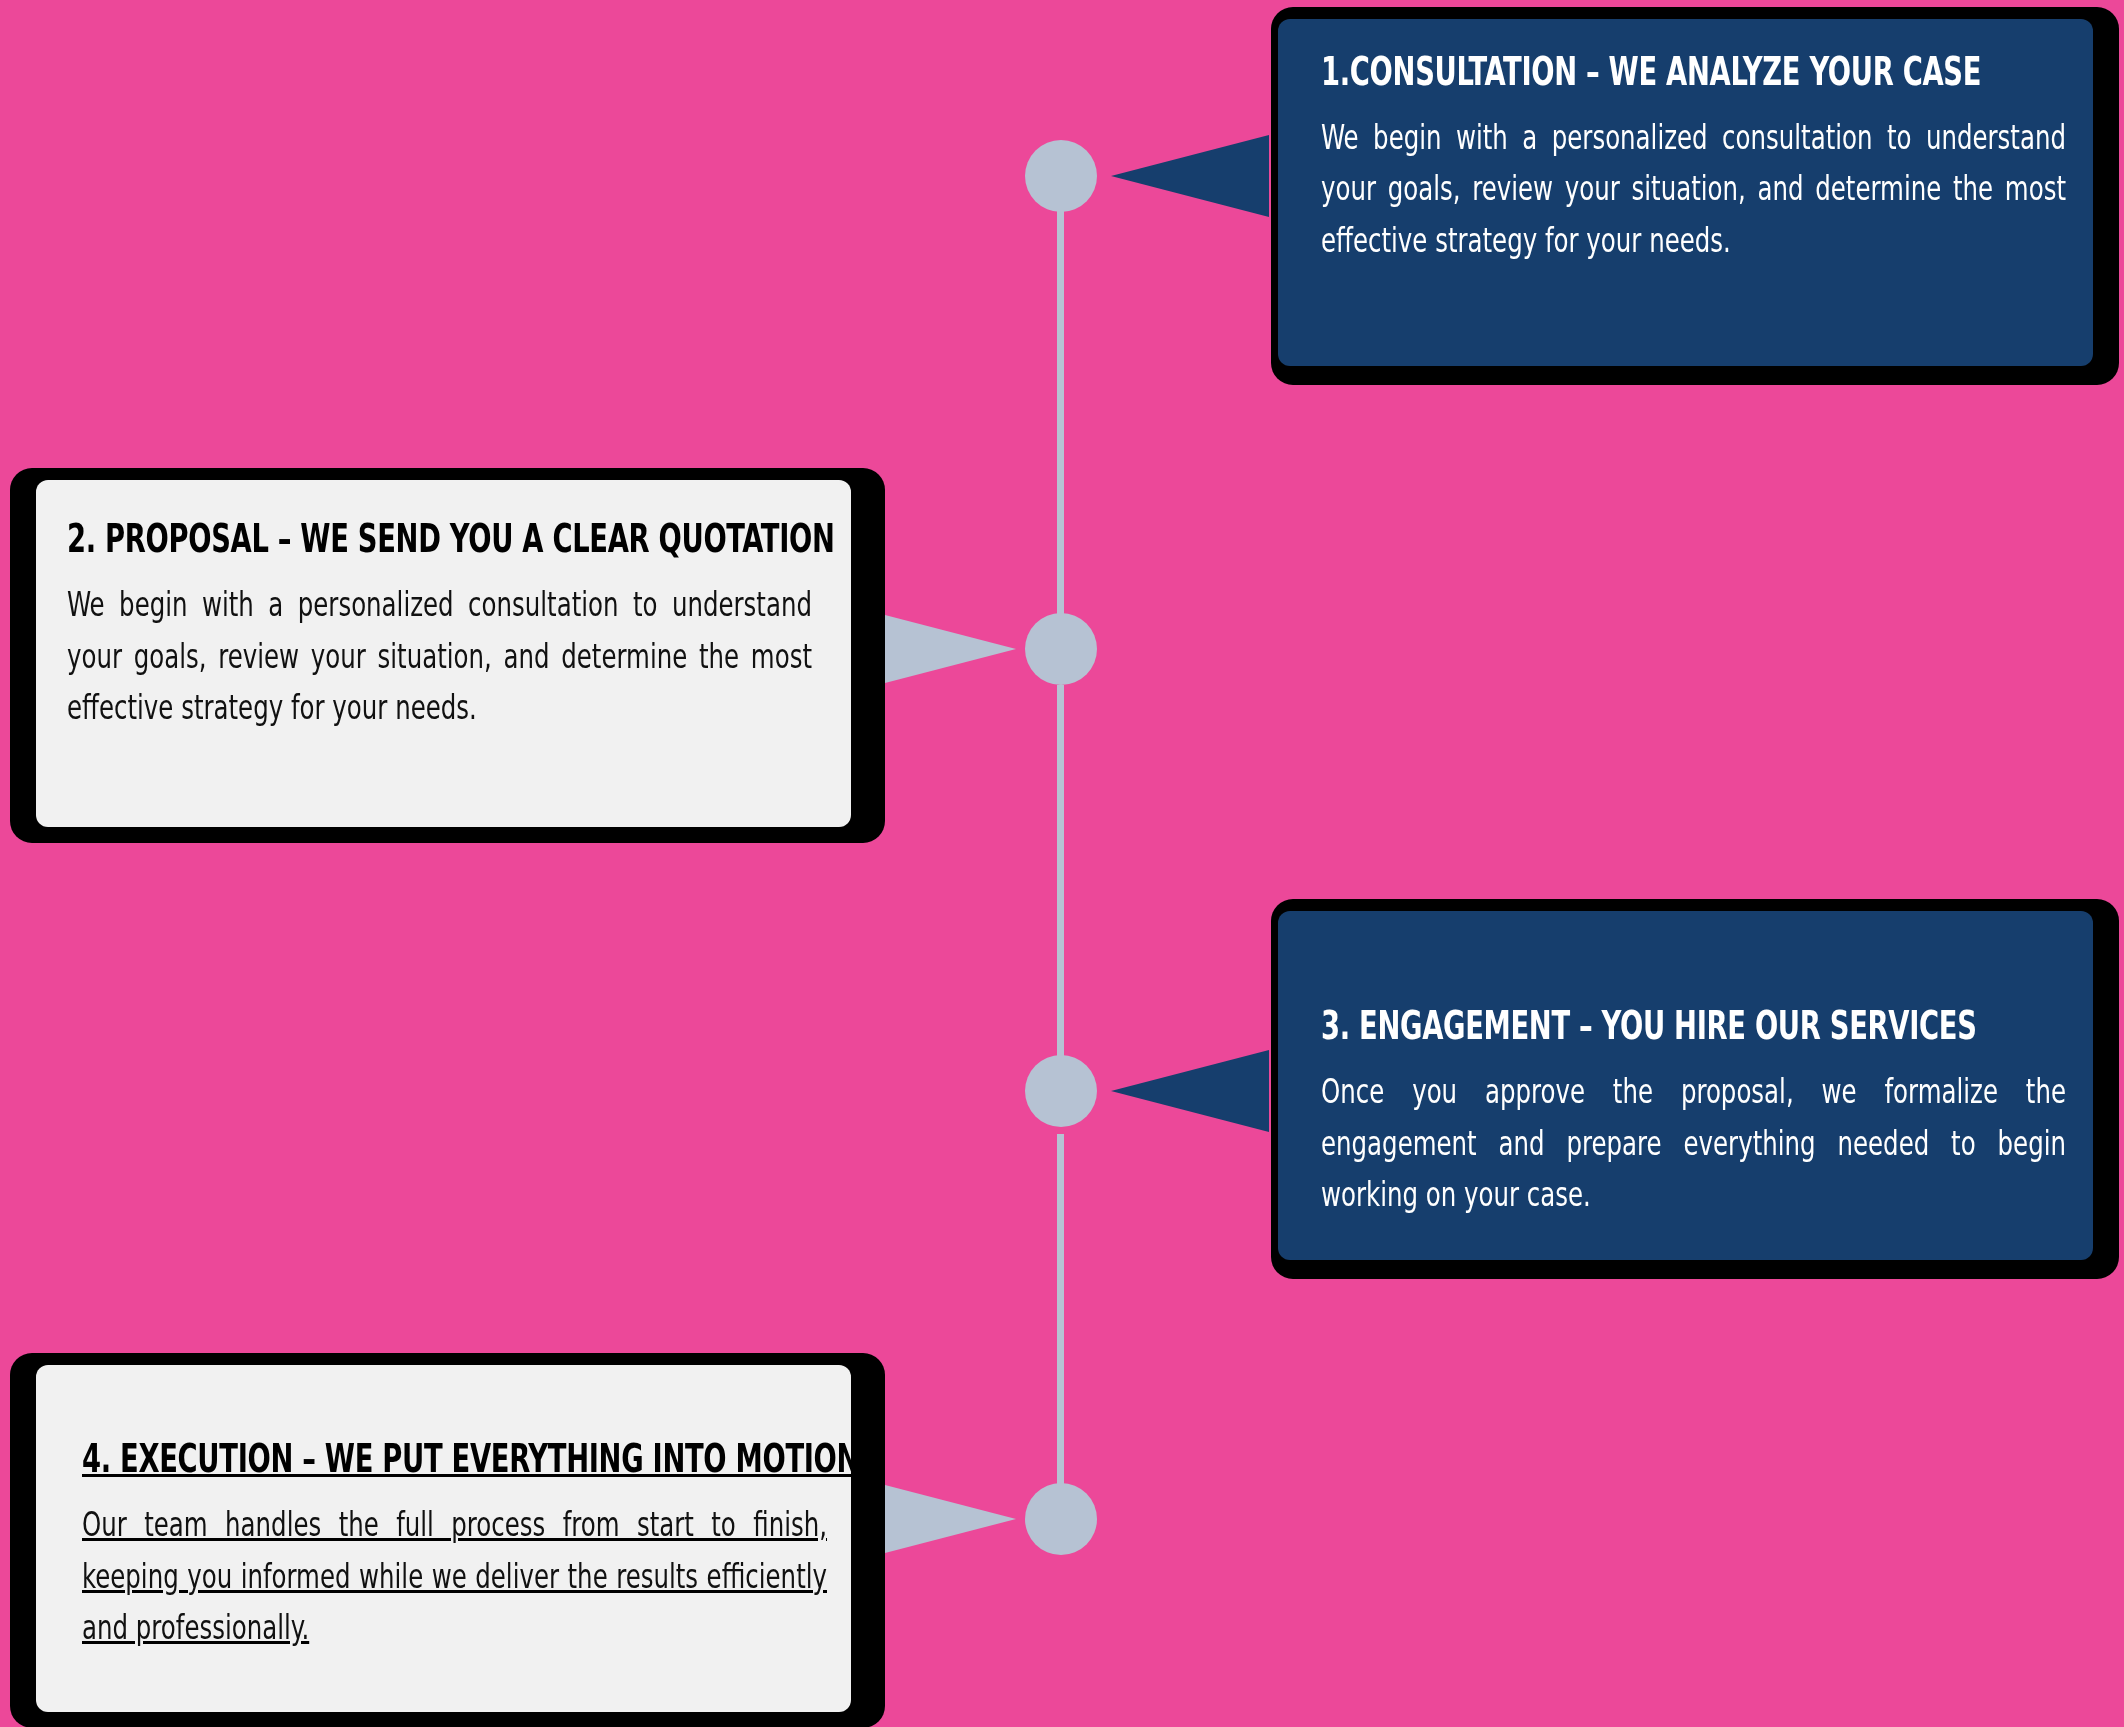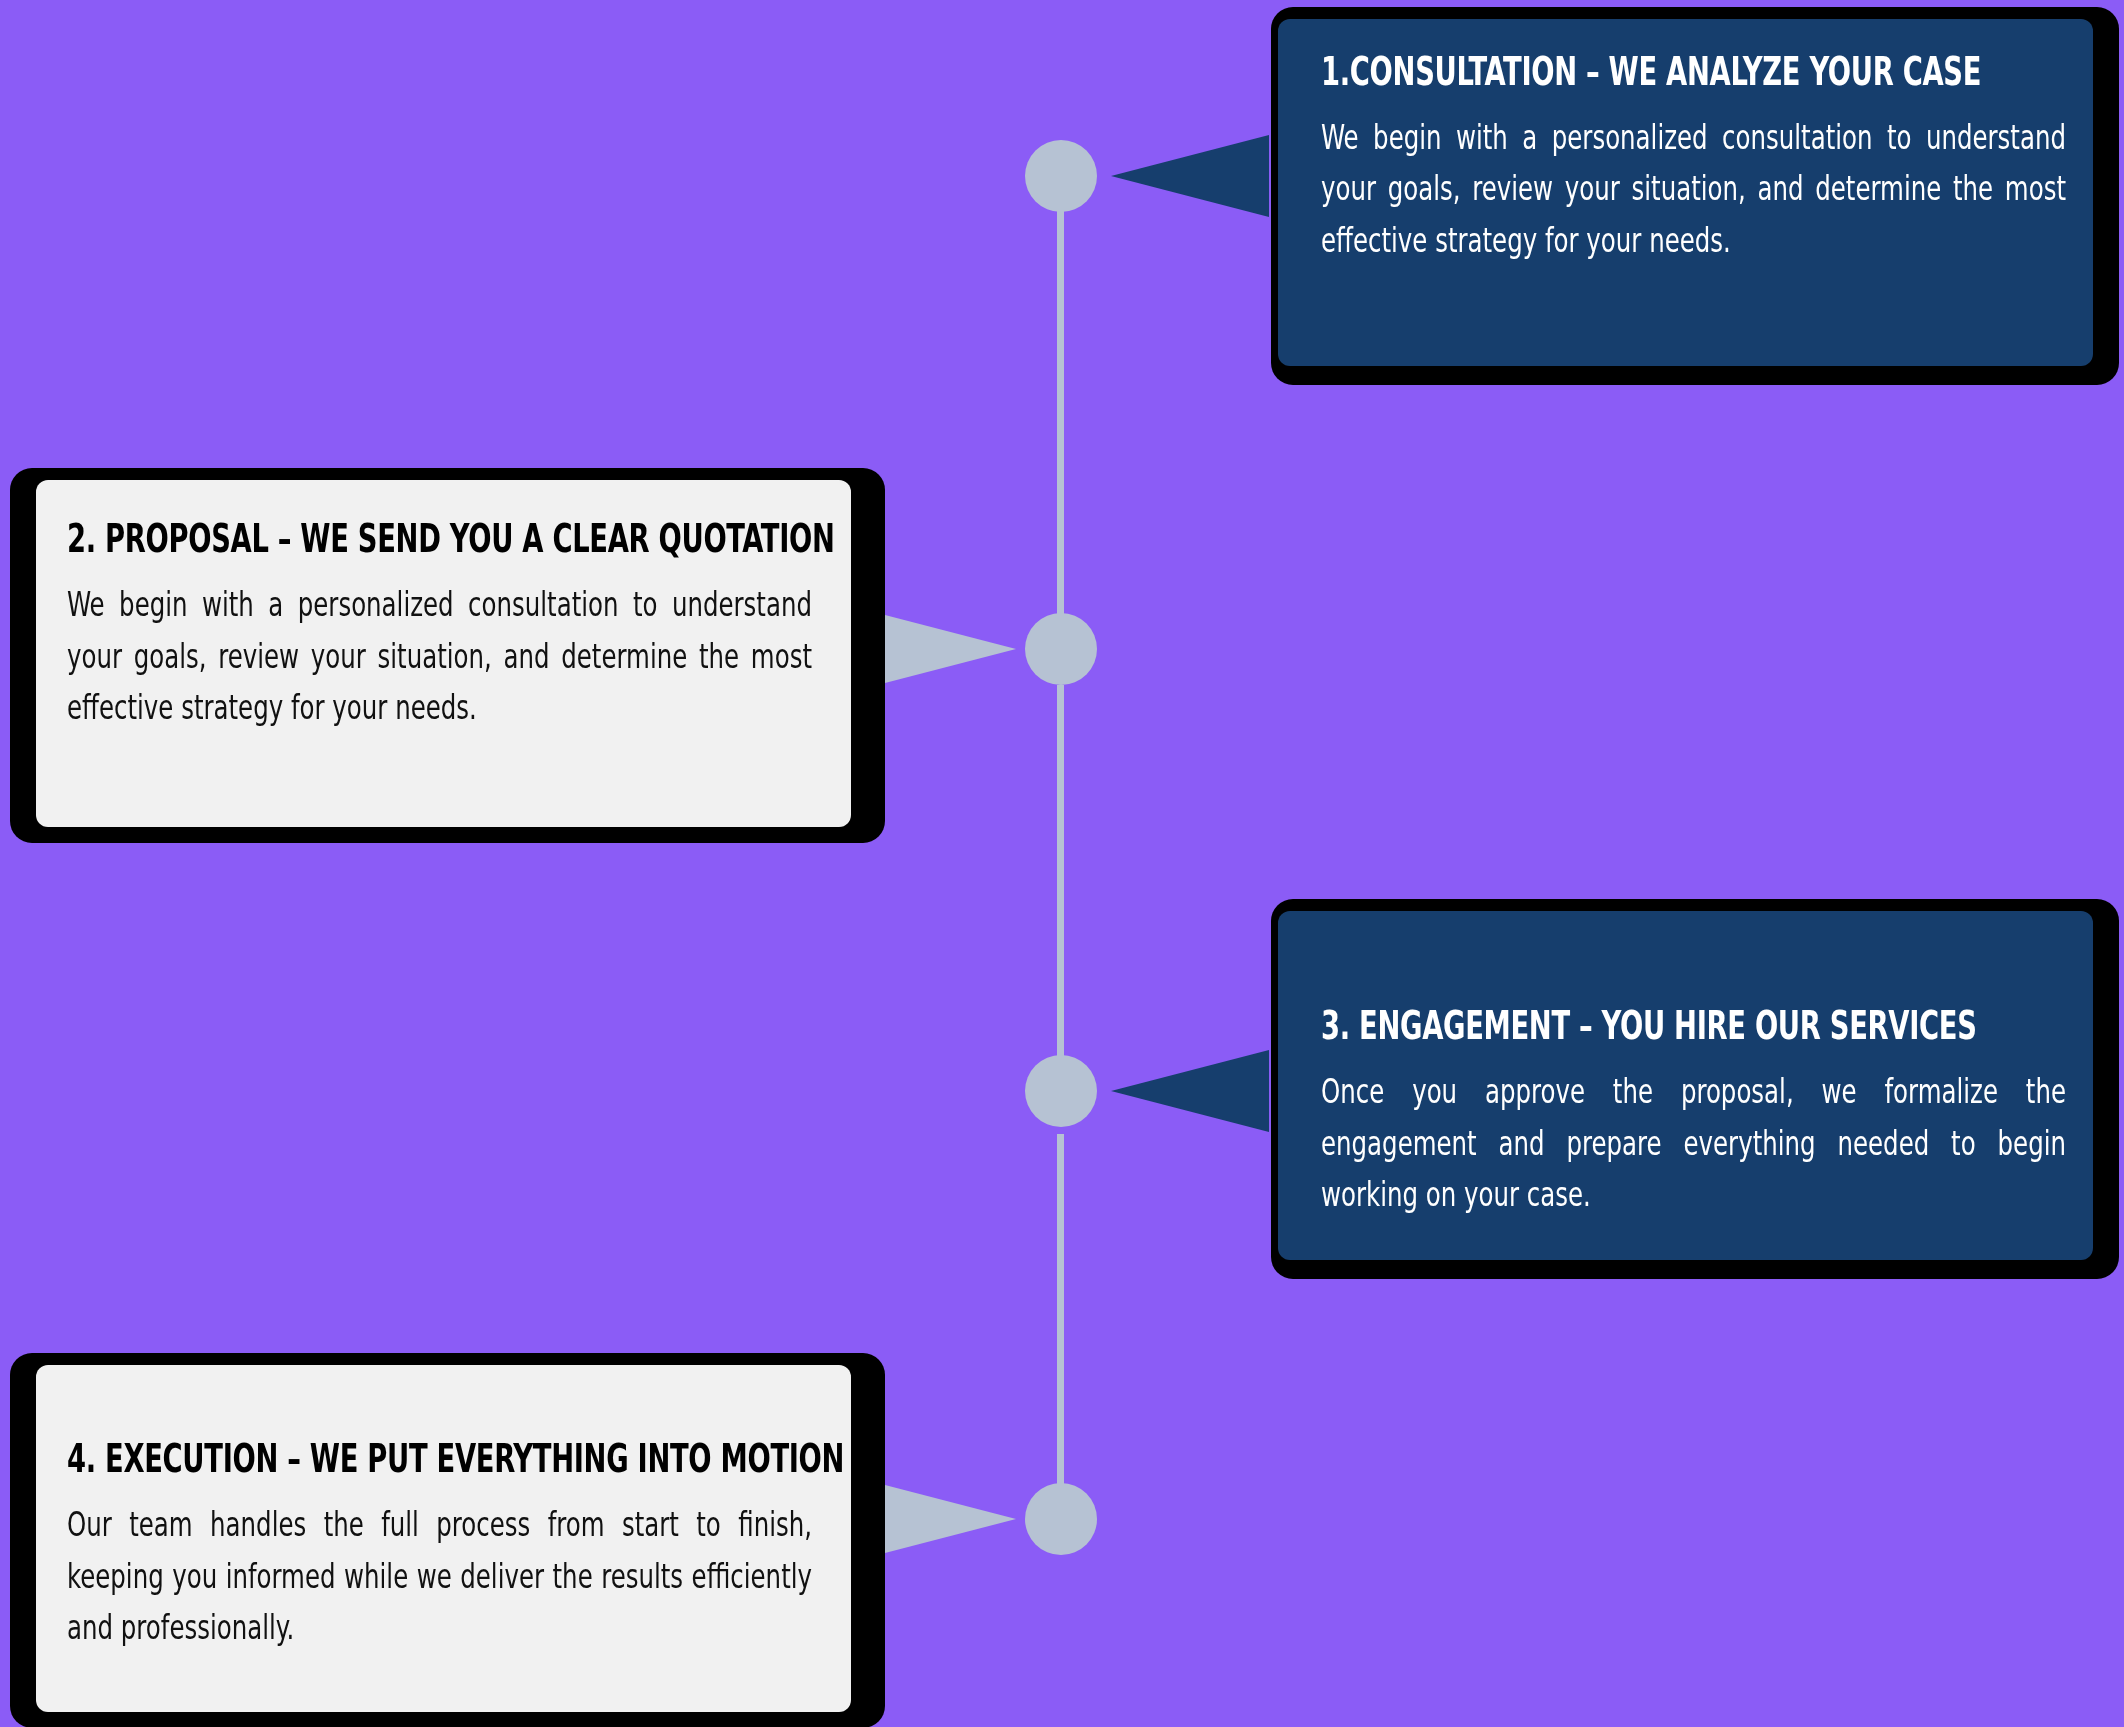--- a/index.html
+++ b/index.html
@@ -9,21 +9,21 @@
     background: #ffffff;
   }
   body {
     font-family: "Liberation Sans", sans-serif;
   }
 
   #stage {
     position: relative;
     width: 2125px;
     height: 1728px;
-    background: #8b5cf6;
+    background: #ec4899;
     overflow: hidden;
   }
 
   
   .spine-line {
     position: absolute;
     width: 6.8px;
     background: #b6c2d3;
     left: 1057px;
   }
@@ -159,20 +159,20 @@
       <div class="card-title">3. ENGAGEMENT – YOU HIRE OUR SERVICES</div>
       <div class="card-body">Once you approve the proposal, we formalize the engagement and prepare everything needed to begin working on your case.</div>
     </div>
   </div>
 
   <div class="arrow light-right" style="left:858px; top:1478px;"></div>
 
   <div class="card light" style="left:10.3px; top:1353px; width:875px; height:375px;">
     <div class="shadow"></div>
     <div class="face" style="left:26px; top:12px; width:815px; height:347px;"></div>
-    <div class="card-inner" style="left:57px; top:86px; width:745px;">
+    <div class="card-inner" style="left:72px; top:86px; width:745px;text-decoration:underline;">
       <div class="card-title">4. EXECUTION – WE PUT EVERYTHING INTO MOTION</div>
       <div class="card-body">Our team handles the full process from start to finish, keeping you informed while we deliver the results efficiently and professionally.</div>
     </div>
   </div>
 
 </div>
 
 
 </body></html>

